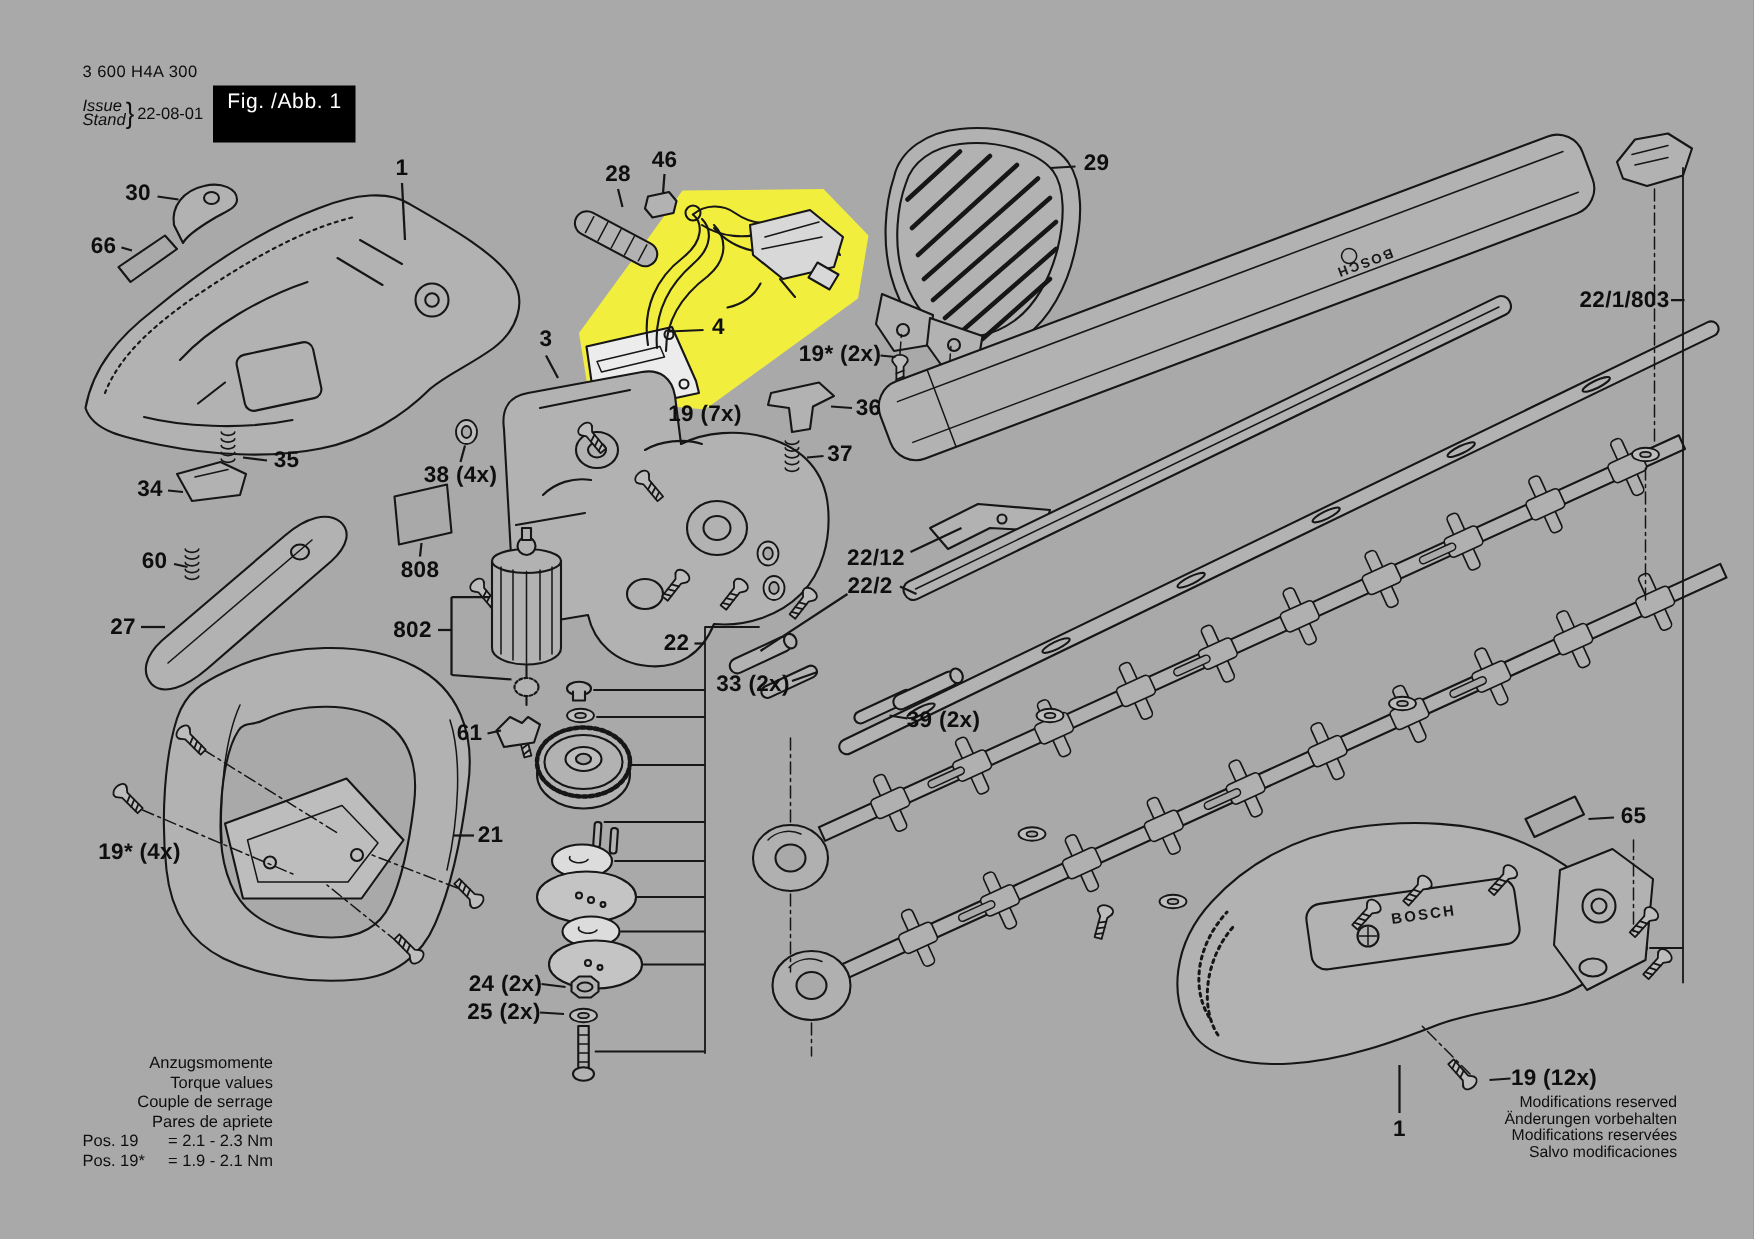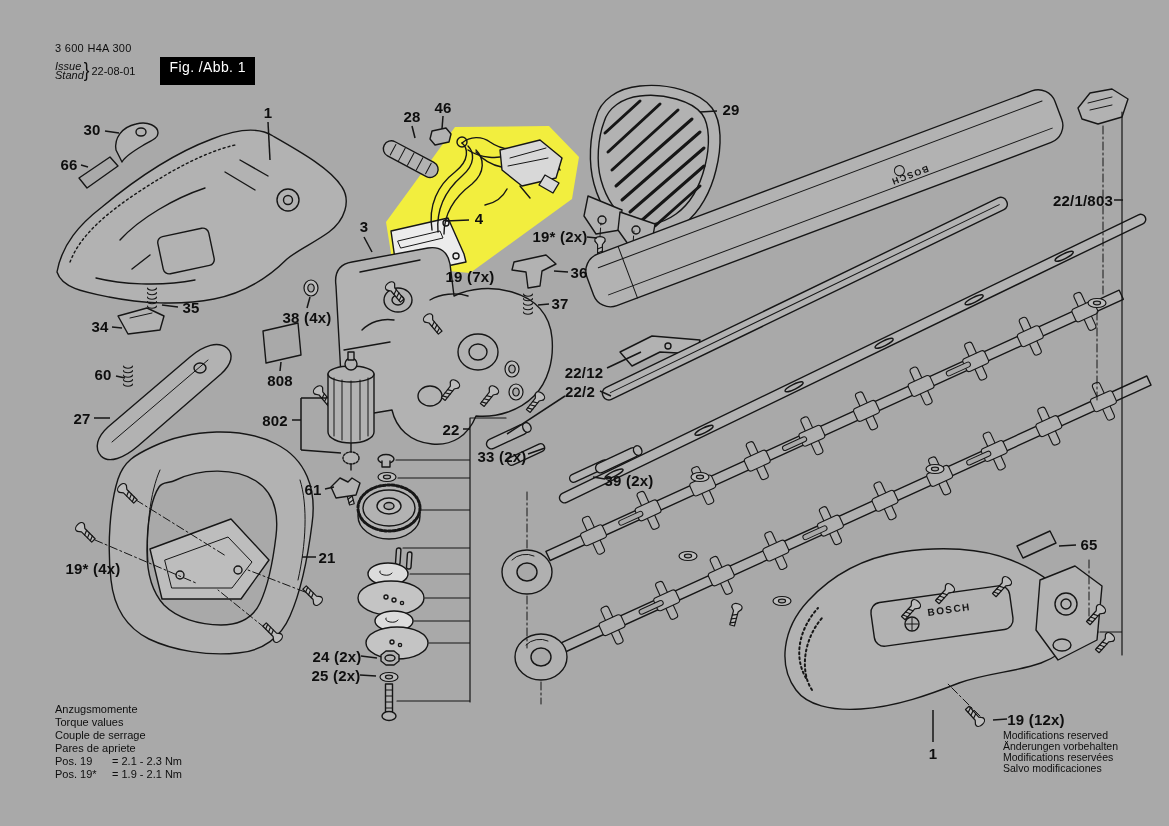--- a/index.html
+++ b/index.html
@@ -6,29 +6,29 @@
   .stage{position:relative;width:1169px;height:826px;background:#a9a9a9;overflow:hidden;
          font-family:"Liberation Sans", sans-serif;color:#0e0e0e;}
   svg{position:absolute;left:0;top:0;}
   
   .header{position:absolute;left:55px;top:42px;}
   .part-number{font-size:11px;letter-spacing:.3px;}
   .header-row{display:flex;align-items:center;margin-top:3px;}
   .issue-stand{display:flex;flex-direction:column;font-size:11px;line-height:9px;font-style:italic;}
   .brace{font-size:17px;font-weight:400;margin:0 2px 0 0;transform:scaleY(1.15);}
   .issue-date{font-size:11px;margin-right:7px;}
-  .fig-box{background:#000;color:#fff;font-size:14px;padding:2px 9px 10px 9px;letter-spacing:.4px;margin-left:18px;}
+  .fig-box{background:#000;color:#fff;font-size:14px;padding:2px 9px 20px 9px;letter-spacing:.4px;}
   
   .part-label{position:absolute;transform:translate(-50%,-50%);font-weight:bold;font-size:15px;
               white-space:nowrap;letter-spacing:.2px;}
   .leader{fill:none;stroke:#161616;stroke-width:1.5;}
   .dd{fill:none;stroke:#161616;stroke-width:1;stroke-dasharray:8 3 2 3;}
   
   .torque-note{position:absolute;left:55px;top:703px;font-size:11px;line-height:13px;}
-  .note-line{white-space:pre;}
+  .note-line{white-space:pre;text-align:right;}
   .pos-row{display:flex;}
   .pos-label{width:57px;}
   .mods-note{position:absolute;left:1003px;top:730px;font-size:10.5px;line-height:11px;}
   .svg-brand{font-family:"Liberation Sans", sans-serif;font-weight:bold;fill:#161616;stroke:none;}
 </style>
 </head>
 <body>
 
 <div class="stage">
 

